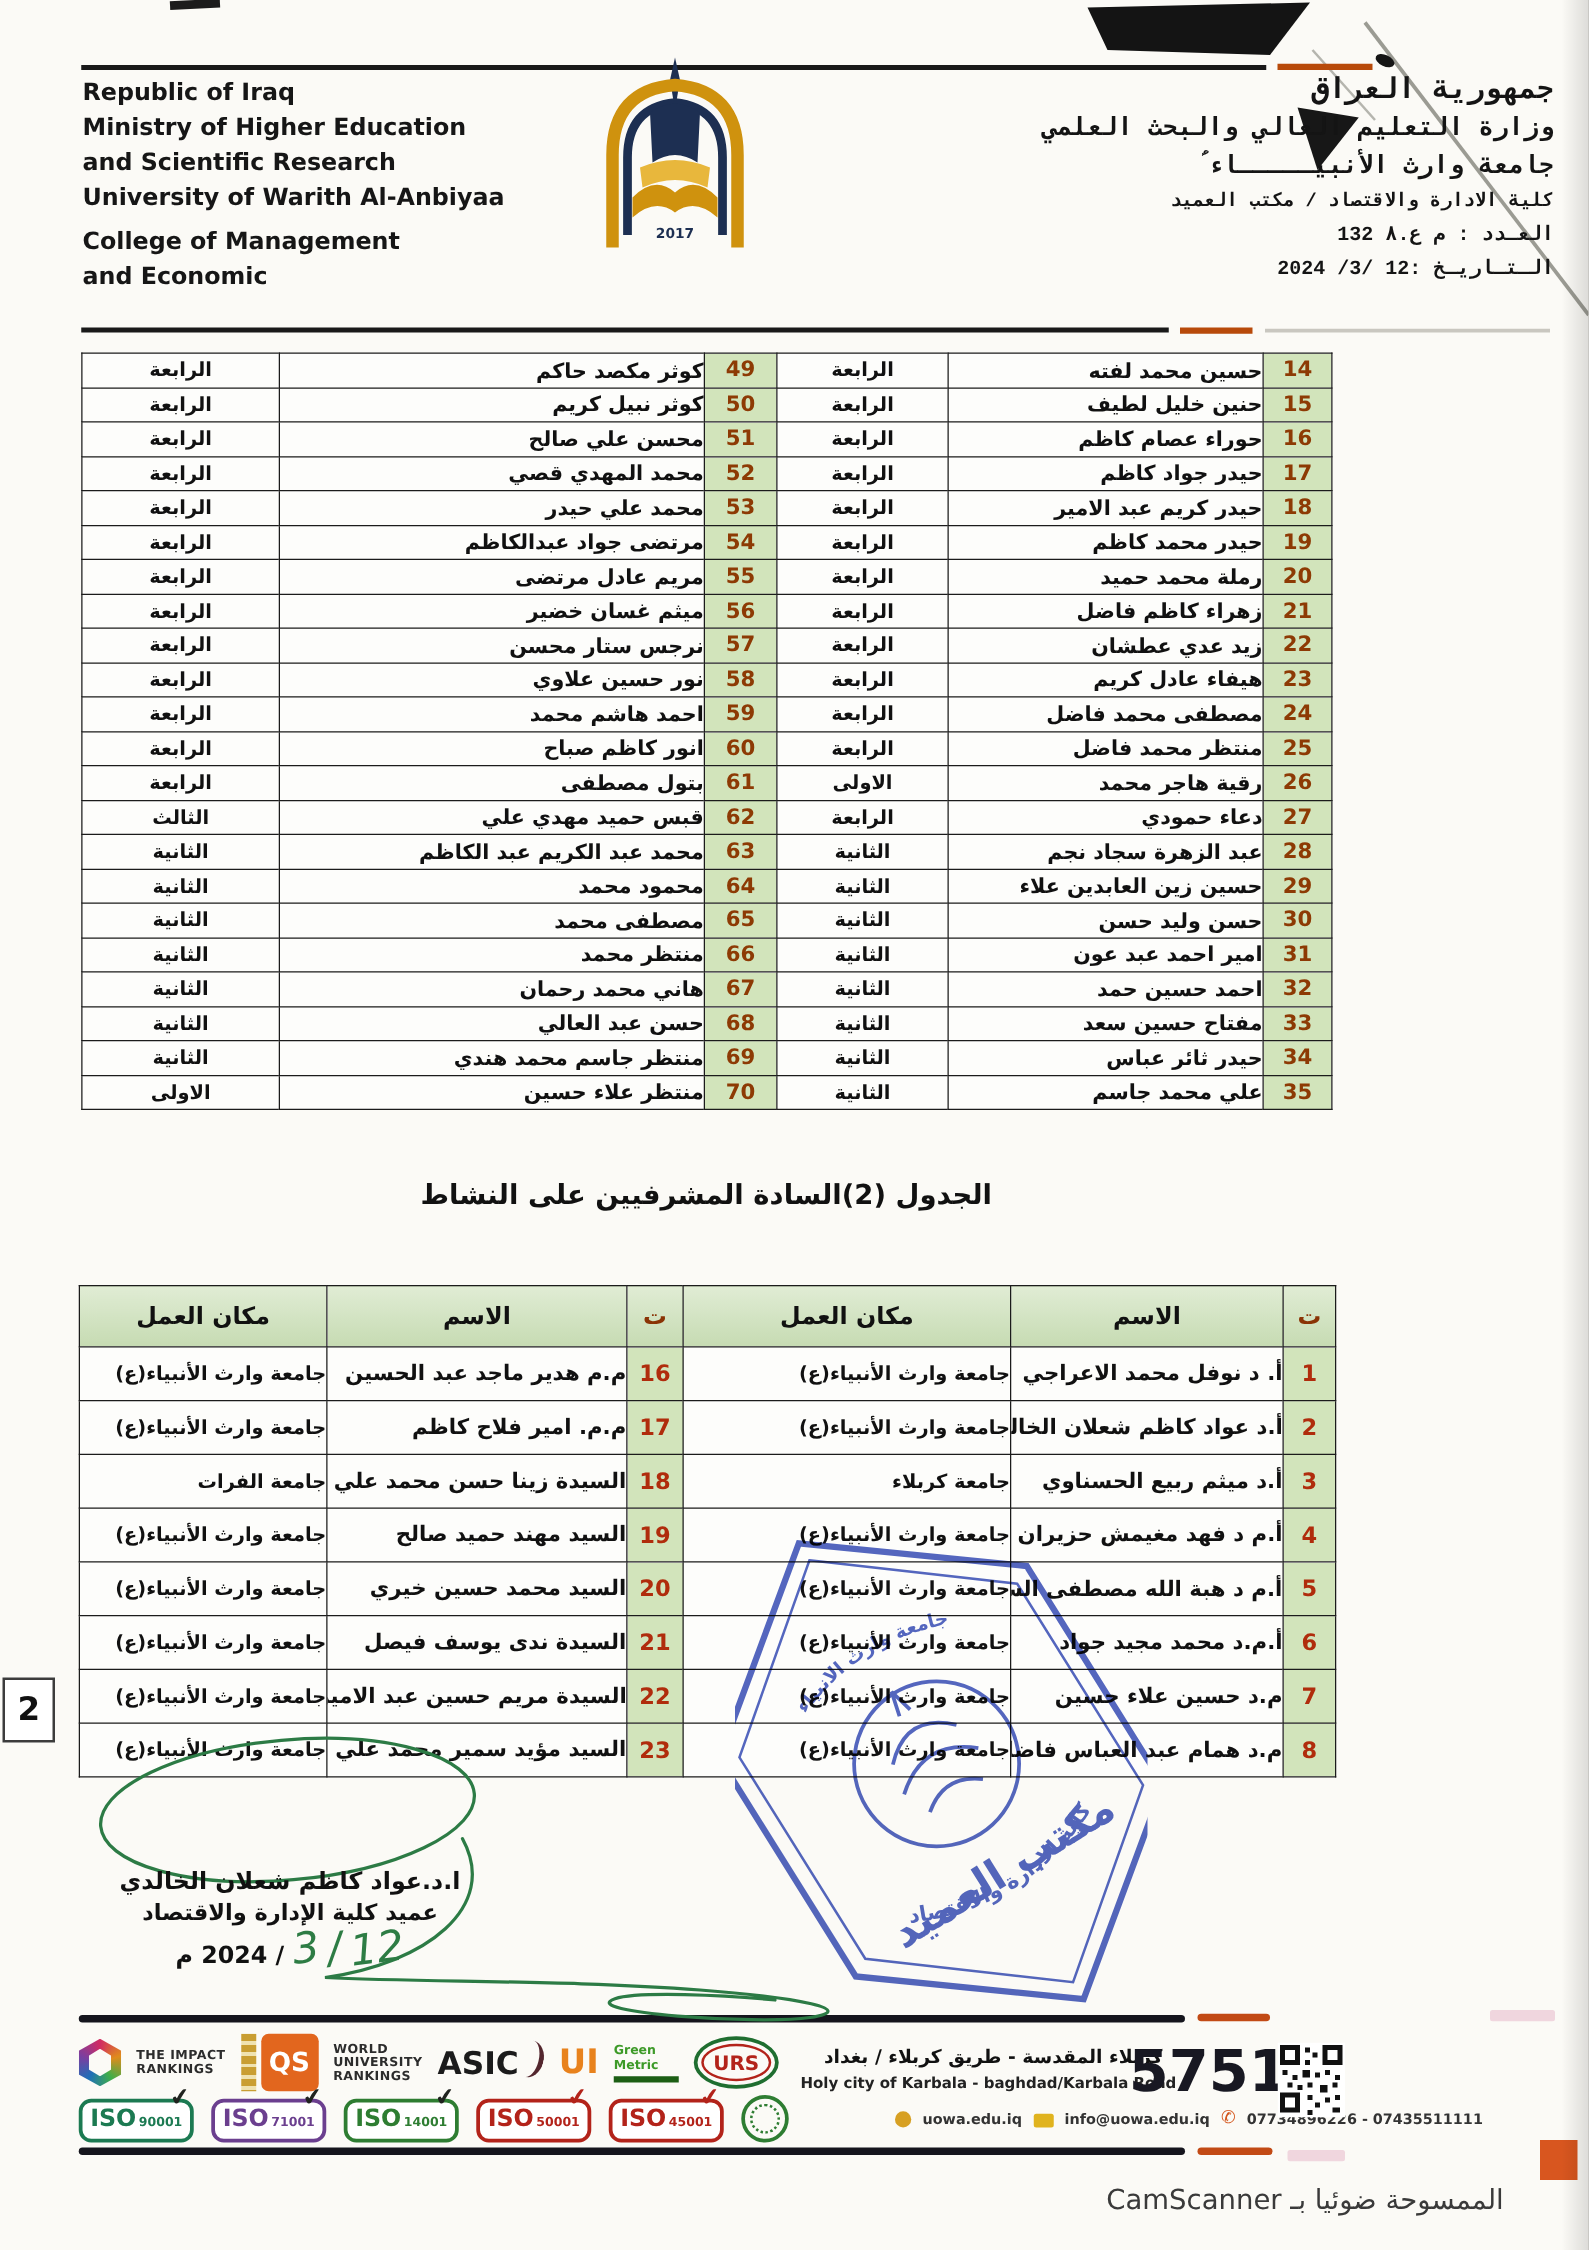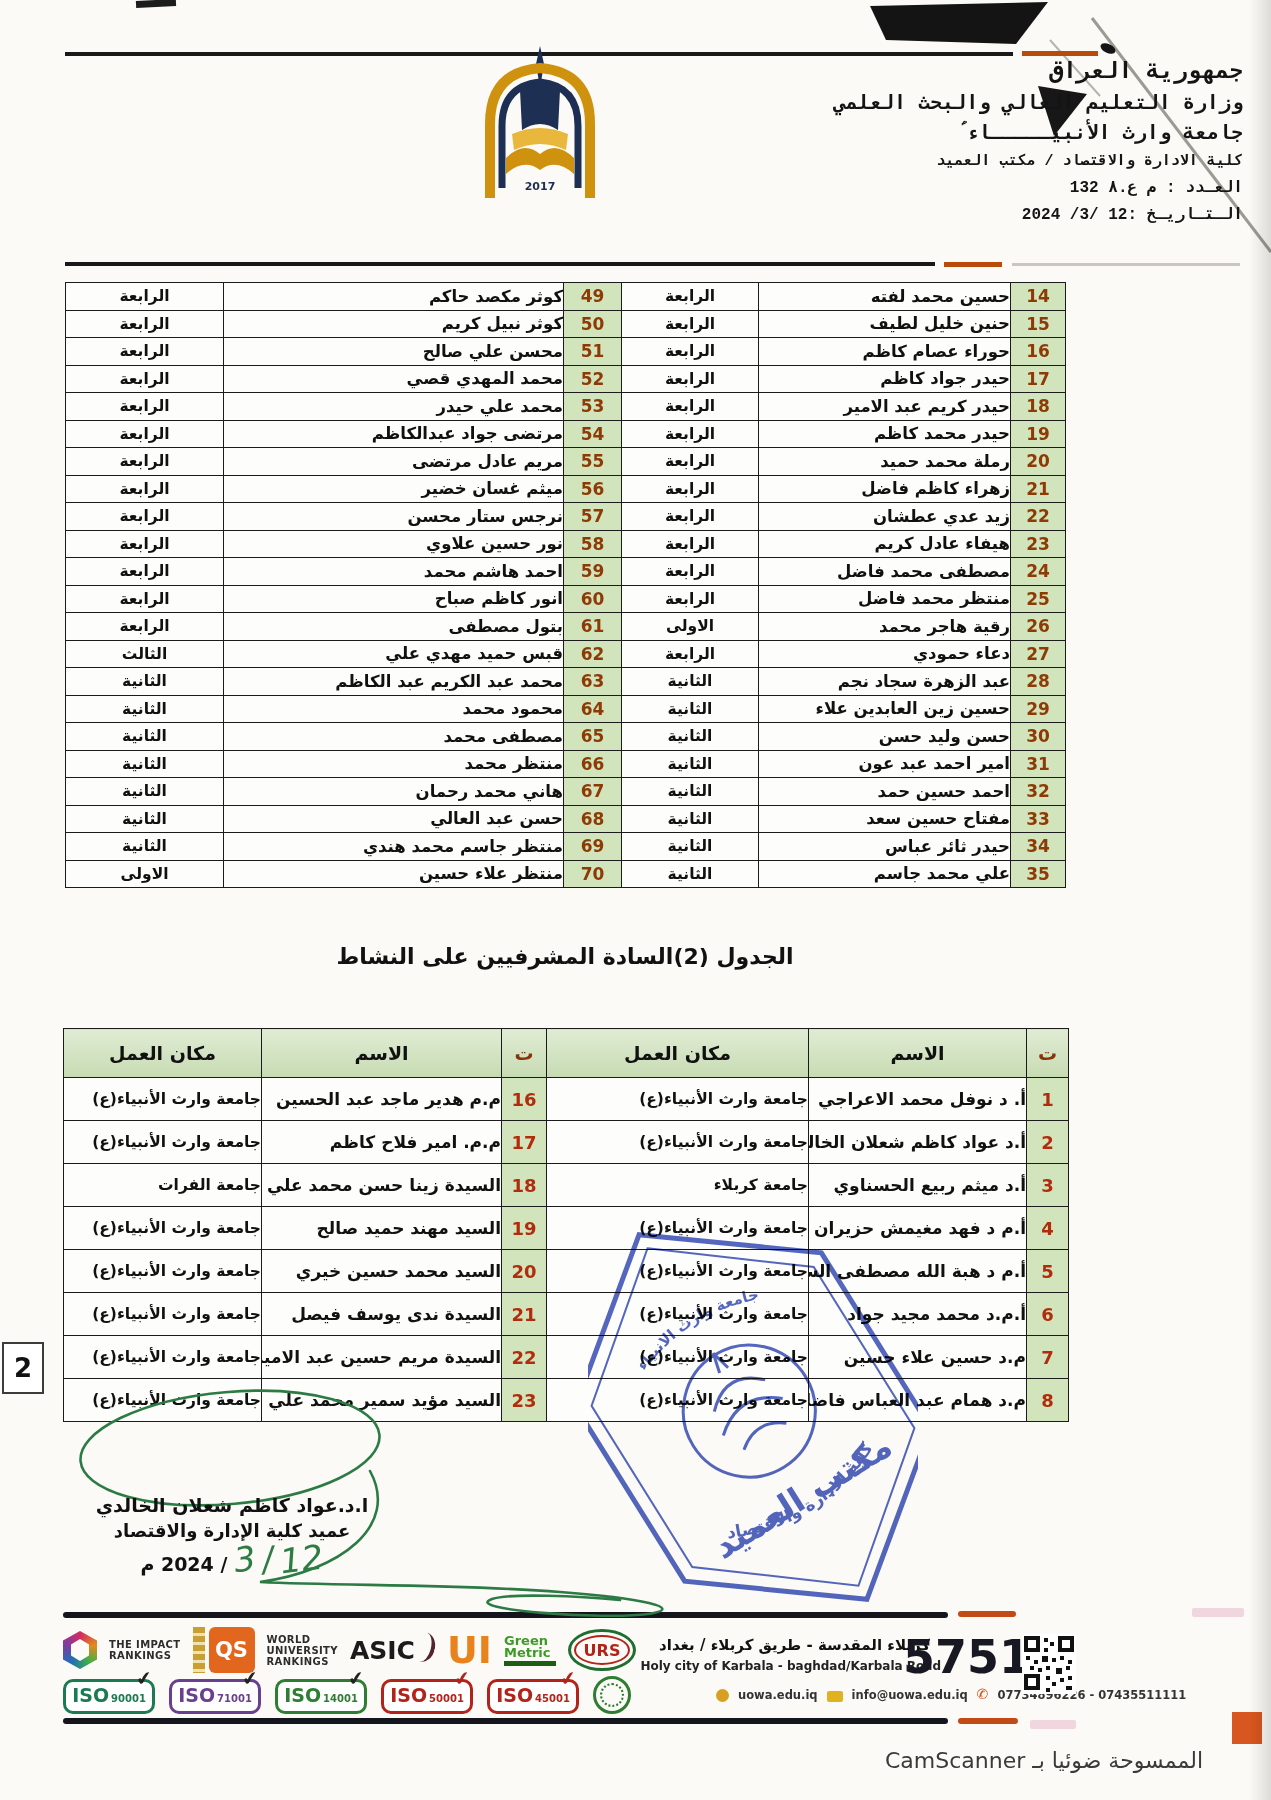--- a/index.html
+++ b/index.html
@@ -74,22 +74,22 @@
         clip-path:polygon(50% 0,100% 25%,100% 75%,50% 100%,0 75%,0 25%);position:relative;flex:none;}
   .hex::after{content:"";position:absolute;inset:8px;background:#fbfaf6;
         clip-path:polygon(50% 0,100% 25%,100% 75%,50% 100%,0 75%,0 25%);}
   .lbl{font-size:10px;font-weight:bold;color:#2c2c2c;line-height:11px;letter-spacing:.4px;}
   .qs-bar{width:12px;height:46px;flex:none;background:repeating-linear-gradient(#c99e32 0 6px,#efe2b0 6px 9px);}
   .qs-box{width:46px;height:46px;flex:none;background:#e2661e;border-radius:6px;color:#fff;
         display:flex;align-items:center;justify-content:center;font-size:21px;font-weight:bold;margin-left:-8px;}
   .asic{font-size:25px;font-weight:bold;color:#1b1b1b;position:relative;padding-right:20px;}
   .asic::after{content:"";position:absolute;right:0;top:-4px;width:20px;height:30px;
         border-right:4px solid #53262e;border-radius:50%;transform:rotate(14deg);}
-  .ui{font-size:38px;font-weight:bold;color:#e8821d;line-height:26px;}
-  .uig{font-size:13px;font-weight:bold;color:#3d9a28;line-height:12px;}
+  .ui{font-size:27px;font-weight:bold;color:#e8821d;line-height:26px;}
+  .uig{font-size:10px;font-weight:bold;color:#3d9a28;line-height:12px;}
   .uig .bar{margin-top:2px;width:52px;height:5px;background:#1c5e14;}
   .urs{width:62px;height:36px;border:3px solid #1f6e30;border-radius:50%;display:flex;
         align-items:center;justify-content:center;position:relative;flex:none;}
   .urs::after{content:"";position:absolute;inset:3px;border:2px solid #b3231a;border-radius:50%;}
   .urs span{font-size:16px;font-weight:bold;color:#b3231a;z-index:1;}
   .isorow{position:absolute;left:63px;top:1676px;display:flex;align-items:flex-end;gap:14px;}
   .iso{--c:#1c7a52;width:86px;height:29px;border:3px solid var(--c);border-radius:10px;background:#fff;
         display:flex;align-items:baseline;justify-content:center;gap:2px;color:var(--c);
         font-weight:bold;position:relative;}
   .iso .big{font-size:19px;line-height:27px;}
@@ -131,20 +131,29 @@
     <line x1="210" y1="40" x2="260" y2="96" stroke="#b5b5ae" stroke-width="2"></line>
   </svg>
 
   <div class="rule" style="left:65px;top:52px;width:948px;"></div>
   <div class="rule orange" style="left:1022px;top:51px;width:76px;"></div>
   <div class="pen-dot"></div>
   <div class="rule" style="left:65px;top:262px;width:870px;"></div>
   <div class="rule orange" style="left:944px;top:262px;width:58px;"></div>
   <div class="rule faint" style="left:1012px;top:263px;width:228px;"></div>
 
+  <div class="hdr-en">
+    <div>Republic of Iraq</div>
+    <div>Ministry of Higher Education</div>
+    <div>and Scientific Research</div>
+    <div>University of Warith Al-Anbiyaa</div>
+    <div class="gap"></div>
+    <div>College of Management</div>
+    <div>and Economic</div>
+  </div>
 
   <svg class="logo" viewBox="0 0 156 172">
     <path d="M78 8 L82 26 L78 50 L74 26 Z" fill="#1d2f52"></path>
     <path d="M28 160 L28 86 Q28 34 78 30 Q128 34 128 86 L128 160" fill="none" stroke="#cf920e" stroke-width="10"></path>
     <path d="M40 150 L40 88 Q40 48 78 44 Q116 48 116 88 L116 150" fill="none" stroke="#1d2f52" stroke-width="7"></path>
     <path d="M58 52 Q78 38 98 52 L96 92 Q78 80 60 92 Z" fill="#1d2f52"></path>
     <path d="M44 120 Q62 102 78 116 Q94 102 112 120 L112 136 Q94 120 78 132 Q62 120 44 136 Z" fill="#cf920e"></path>
     <path d="M50 96 Q78 84 106 96 L104 112 Q78 100 52 112 Z" fill="#e8b73c"></path>
     <text x="78" y="152" text-anchor="middle" font-size="11" font-weight="bold" fill="#1d2f52">2017</text>
   </svg>

